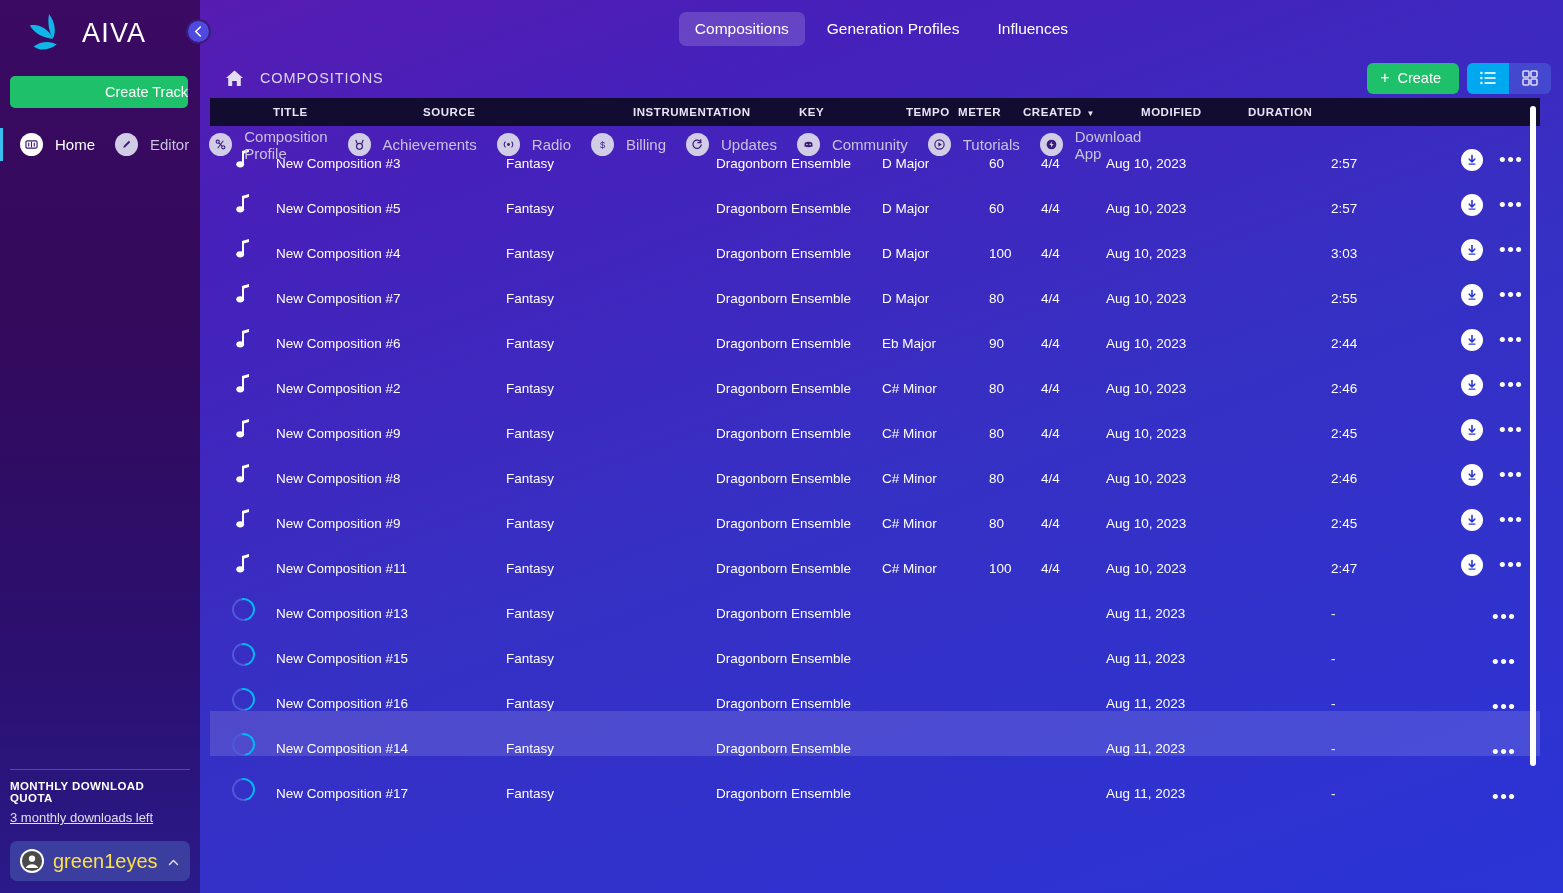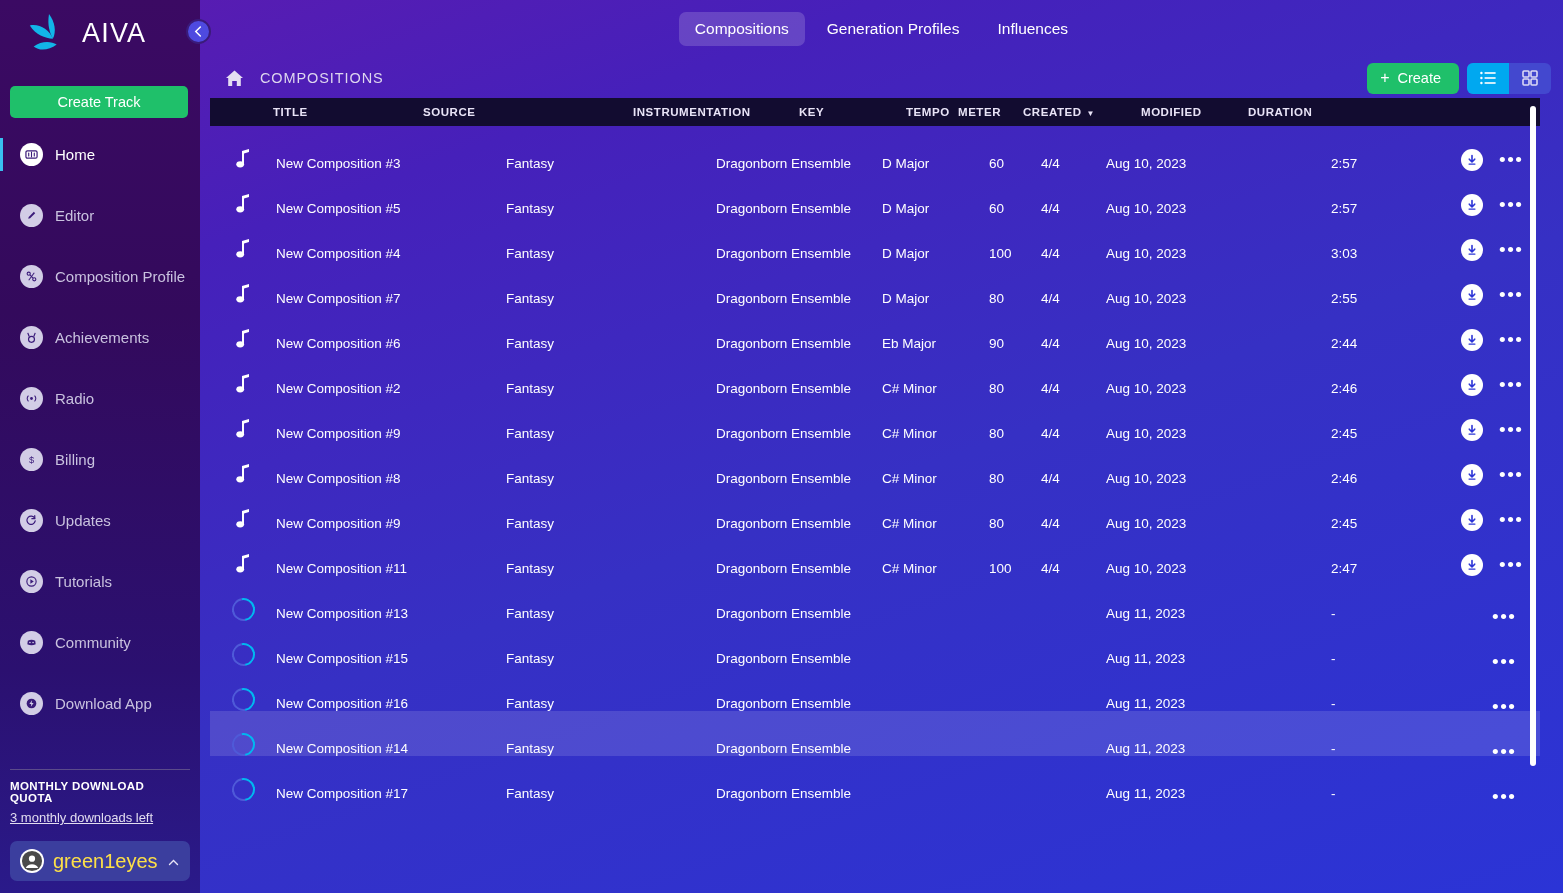--- a/index.html
+++ b/index.html
@@ -38,28 +38,29 @@
   .collapse-btn {
     position: absolute; right: -11px; top: 19px;
     width: 25px; height: 25px; border-radius: 50%;
     background: #4e4ae0; border: 2px solid #3a1b7a;
     display: flex; align-items: center; justify-content: center;
     cursor: pointer;
   }
   .collapse-btn svg { width: 11px; height: 11px; }
 
   .create-track {
-    margin: 20px 22px 0 10px;
+    margin: 10px 22px 0 10px;
     width: 178px; height: 32px;
     background: #1fc06a; border: none; border-radius: 5px;
     color: #ffffff; font-size: 14.5px; font-family: "Liberation Sans", sans-serif;
     cursor: pointer;
-  }
-
-  .nav { margin-top: 18px; display: flex; flex-direction: column; gap: 24px; }
+    text-align: right;
+  }
+
+  .nav { margin-top: 18px; display: flex; flex-direction: row; }
   .nav-item {
     position: relative;
     height: 37px;
     display: flex; align-items: center; gap: 12px;
     padding-left: 20px;
     cursor: pointer;
   }
   .nav-item .ico {
     width: 23px; height: 23px; flex: 0 0 23px;
     border-radius: 50%;
@@ -319,36 +320,36 @@
             <path d="M10.5 4.5 A4.5 4.5 0 1 0 11 7.5" fill="none" stroke="#3a1b7a" stroke-width="1.3" stroke-linecap="round"></path>
             <path d="M10.5 1.8 L10.5 5 L7.4 5" fill="none" stroke="#3a1b7a" stroke-width="1.3" stroke-linecap="round"></path>
           </svg>
         </span>
         <span class="nav-label">Updates</span>
       </div>
 
       <div class="nav-item">
         <span class="ico">
           <svg viewBox="0 0 14 14" xmlns="http://www.w3.org/2000/svg">
-            <circle cx="7" cy="7" r="5" fill="none" stroke="#3a1b7a" stroke-width="1.2"></circle>
-            <path d="M5.8 4.7 L9.4 7 L5.8 9.3 Z" fill="#3a1b7a"></path>
-          </svg>
-        </span>
-        <span class="nav-label">Tutorials</span>
-      </div>
-
-      <div class="nav-item">
-        <span class="ico">
-          <svg viewBox="0 0 14 14" xmlns="http://www.w3.org/2000/svg">
             <path d="M3 5 Q7 3 11 5 L11.5 9 Q7 11 2.5 9 Z" fill="#3a1b7a"></path>
             <circle cx="5.3" cy="7" r="0.9" fill="#d2cde6"></circle>
             <circle cx="8.7" cy="7" r="0.9" fill="#d2cde6"></circle>
           </svg>
         </span>
         <span class="nav-label">Community</span>
+      </div>
+
+      <div class="nav-item">
+        <span class="ico">
+          <svg viewBox="0 0 14 14" xmlns="http://www.w3.org/2000/svg">
+            <circle cx="7" cy="7" r="5" fill="none" stroke="#3a1b7a" stroke-width="1.2"></circle>
+            <path d="M5.8 4.7 L9.4 7 L5.8 9.3 Z" fill="#3a1b7a"></path>
+          </svg>
+        </span>
+        <span class="nav-label">Tutorials</span>
       </div>
 
       <div class="nav-item">
         <span class="ico">
           <svg viewBox="0 0 14 14" xmlns="http://www.w3.org/2000/svg">
             <circle cx="7" cy="7" r="5.2" fill="#3a1b7a"></circle>
             <path d="M7.6 3.4 L4.7 7.6 L6.7 7.6 L6.3 10.6 L9.3 6.4 L7.2 6.4 Z" fill="#d2cde6"></path>
           </svg>
         </span>
         <span class="nav-label">Download App</span>

